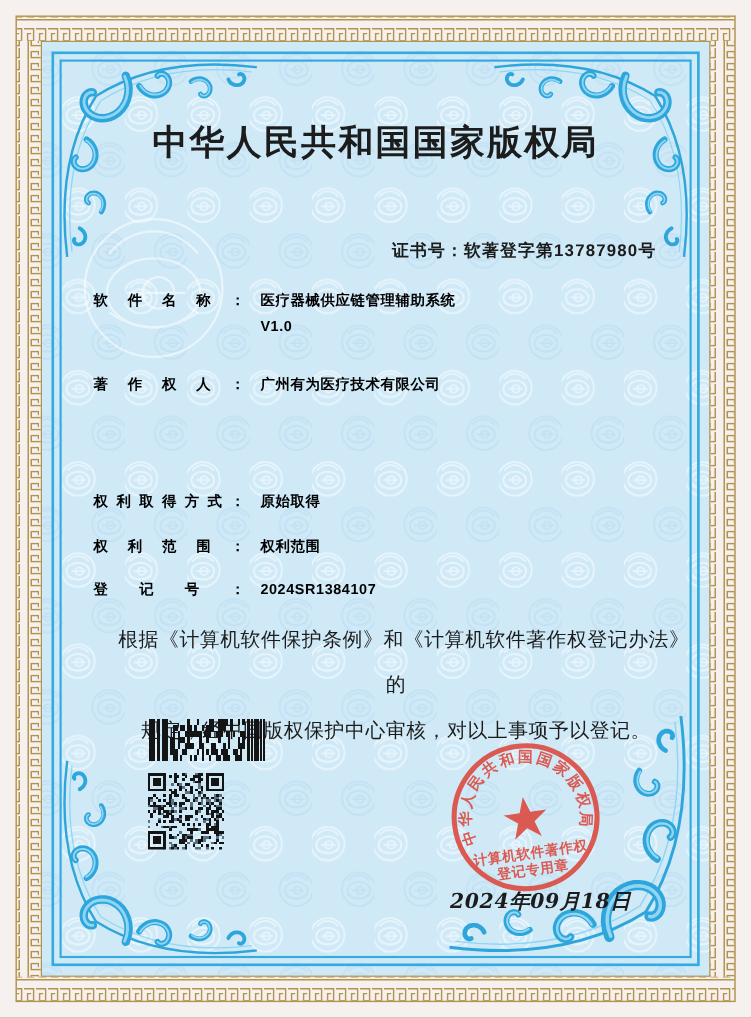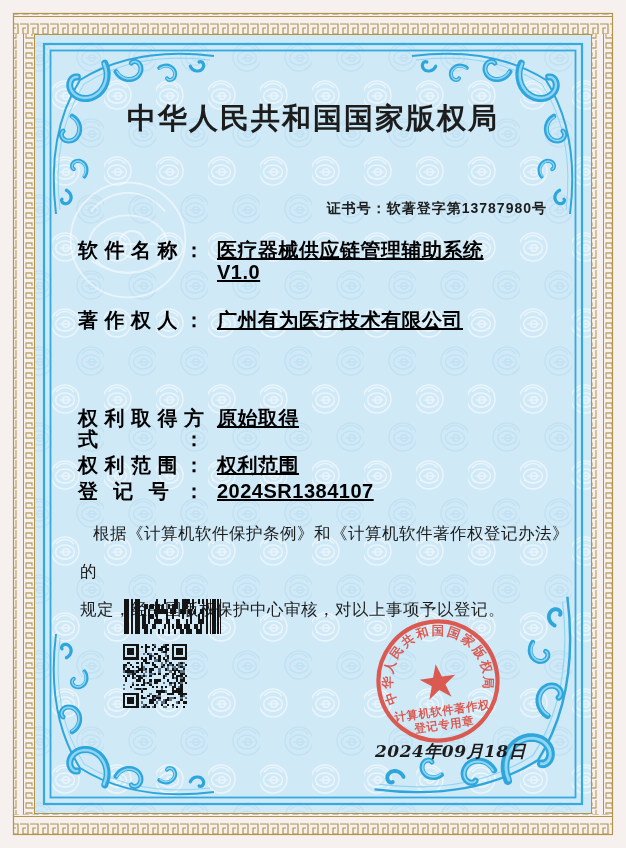--- a/index.html
+++ b/index.html
@@ -3,25 +3,25 @@
 <meta charset="utf-8">
 <style>
   html,body{margin:0;padding:0;background:#efe9e6;font-family:"Liberation Sans",sans-serif;}
   .certificate{position:relative;width:626px;height:848px;margin:0 auto;background:#a16207;overflow:hidden;}
   .layer{position:absolute;left:0;top:0;}
   .txt{position:absolute;color:#1c1c1c;white-space:nowrap;}
   .title{width:100%;text-align:center;font-family:"DejaVu Serif","Liberation Serif",serif;
          font-weight:700;font-size:29px;letter-spacing:2px;line-height:34px;}
   .certno{right:79px;top:200px;font-size:14px;font-weight:700;letter-spacing:1px;}
   .certno .lbl{}
-  .frow{position:absolute;left:78px;font-size:20px;font-weight:700;line-height:21px;}
+  .frow{position:absolute;left:78px;font-size:12px;font-weight:700;line-height:21px;}
   .frow .flabel{display:inline-block;width:126px;text-align:justify;text-align-last:justify;vertical-align:top;}
-  .frow .fvalue{position:absolute;left:139px;white-space:nowrap;letter-spacing:0.5px;text-decoration:underline;}
+  .frow .fvalue{position:absolute;left:139px;white-space:nowrap;letter-spacing:0.5px;}
   .statement{position:absolute;left:80px;top:514px;width:500px;font-size:16.5px;font-weight:400;
-             letter-spacing:0.5px;line-height:38px;color:#1c1c1c;}
+             letter-spacing:0.5px;line-height:38px;color:#1c1c1c;text-align:center;}
   .statement .l1{text-indent:13px;}
   .date{left:375px;top:740px;font-family:"DejaVu Serif","Liberation Serif",serif;
         font-size:17px;font-weight:700;z-index:6;letter-spacing:0.5px;font-style:italic;}
   .sealbox{position:absolute;left:374px;top:617px;width:128px;height:128px;z-index:5;opacity:0.9;}
   .codebox{position:absolute;z-index:4;}
 </style>
 </head>
 <body>
 
 <div class="certificate">
@@ -149,21 +149,21 @@
     <span class="fvalue">V1.0</span>
   </div>
   <div class="frow" style="top:408px">
     <span class="flabel">权利取得方式：</span>
     <span class="fvalue">原始取得</span>
   </div>
   <div class="frow" style="top:310px">
     <span class="flabel">著作权人：</span>
     <span class="fvalue">广州有为医疗技术有限公司</span>
   </div>
-  <div class="frow" style="top:455px">
+  <div class="frow" style="top:445px">
     <span class="flabel">权利范围：</span>
     <span class="fvalue">权利范围</span>
   </div>
   <div class="frow" style="top:481px">
     <span class="flabel">登记号：</span>
     <span class="fvalue">2024SR1384107</span>
   </div>
 
   <div class="statement">
     <div class="l1">根据《计算机软件保护条例》和《计算机软件著作权登记办法》的</div>

